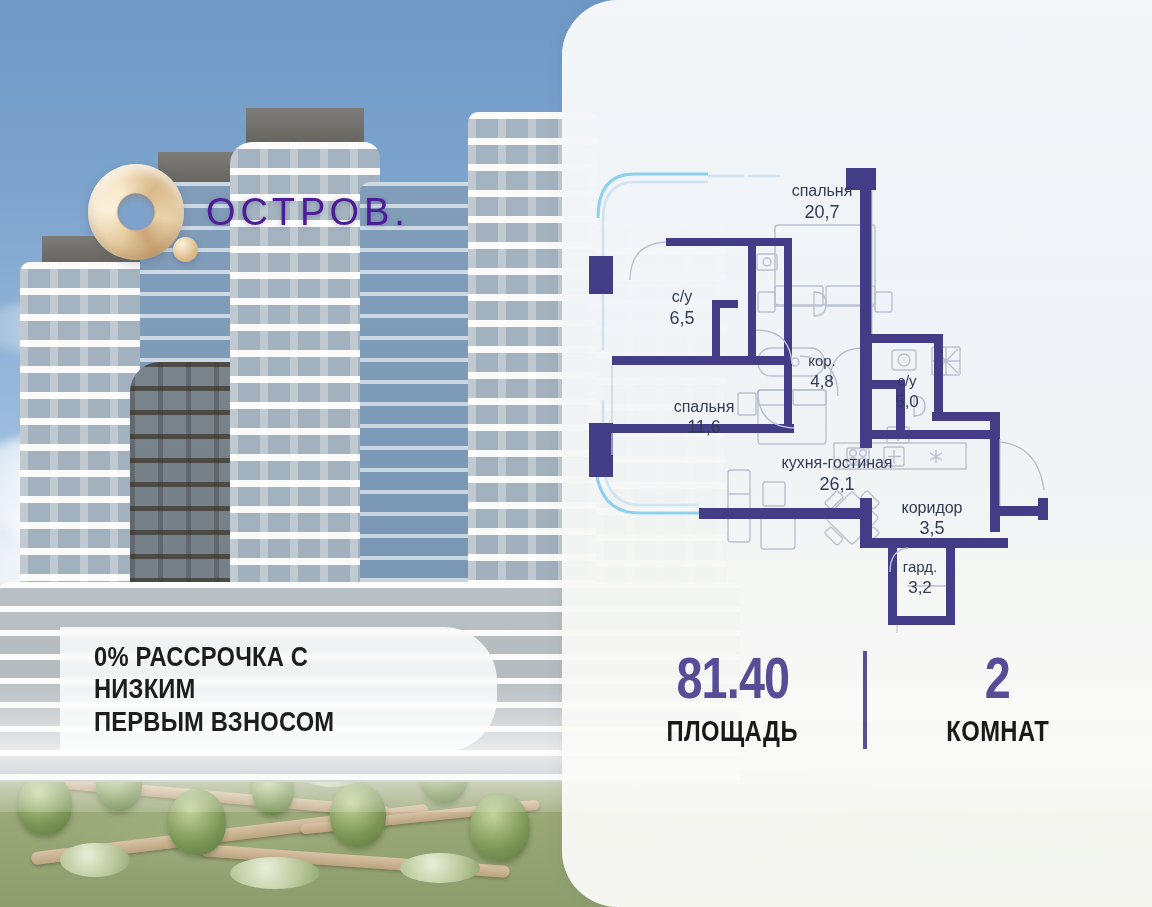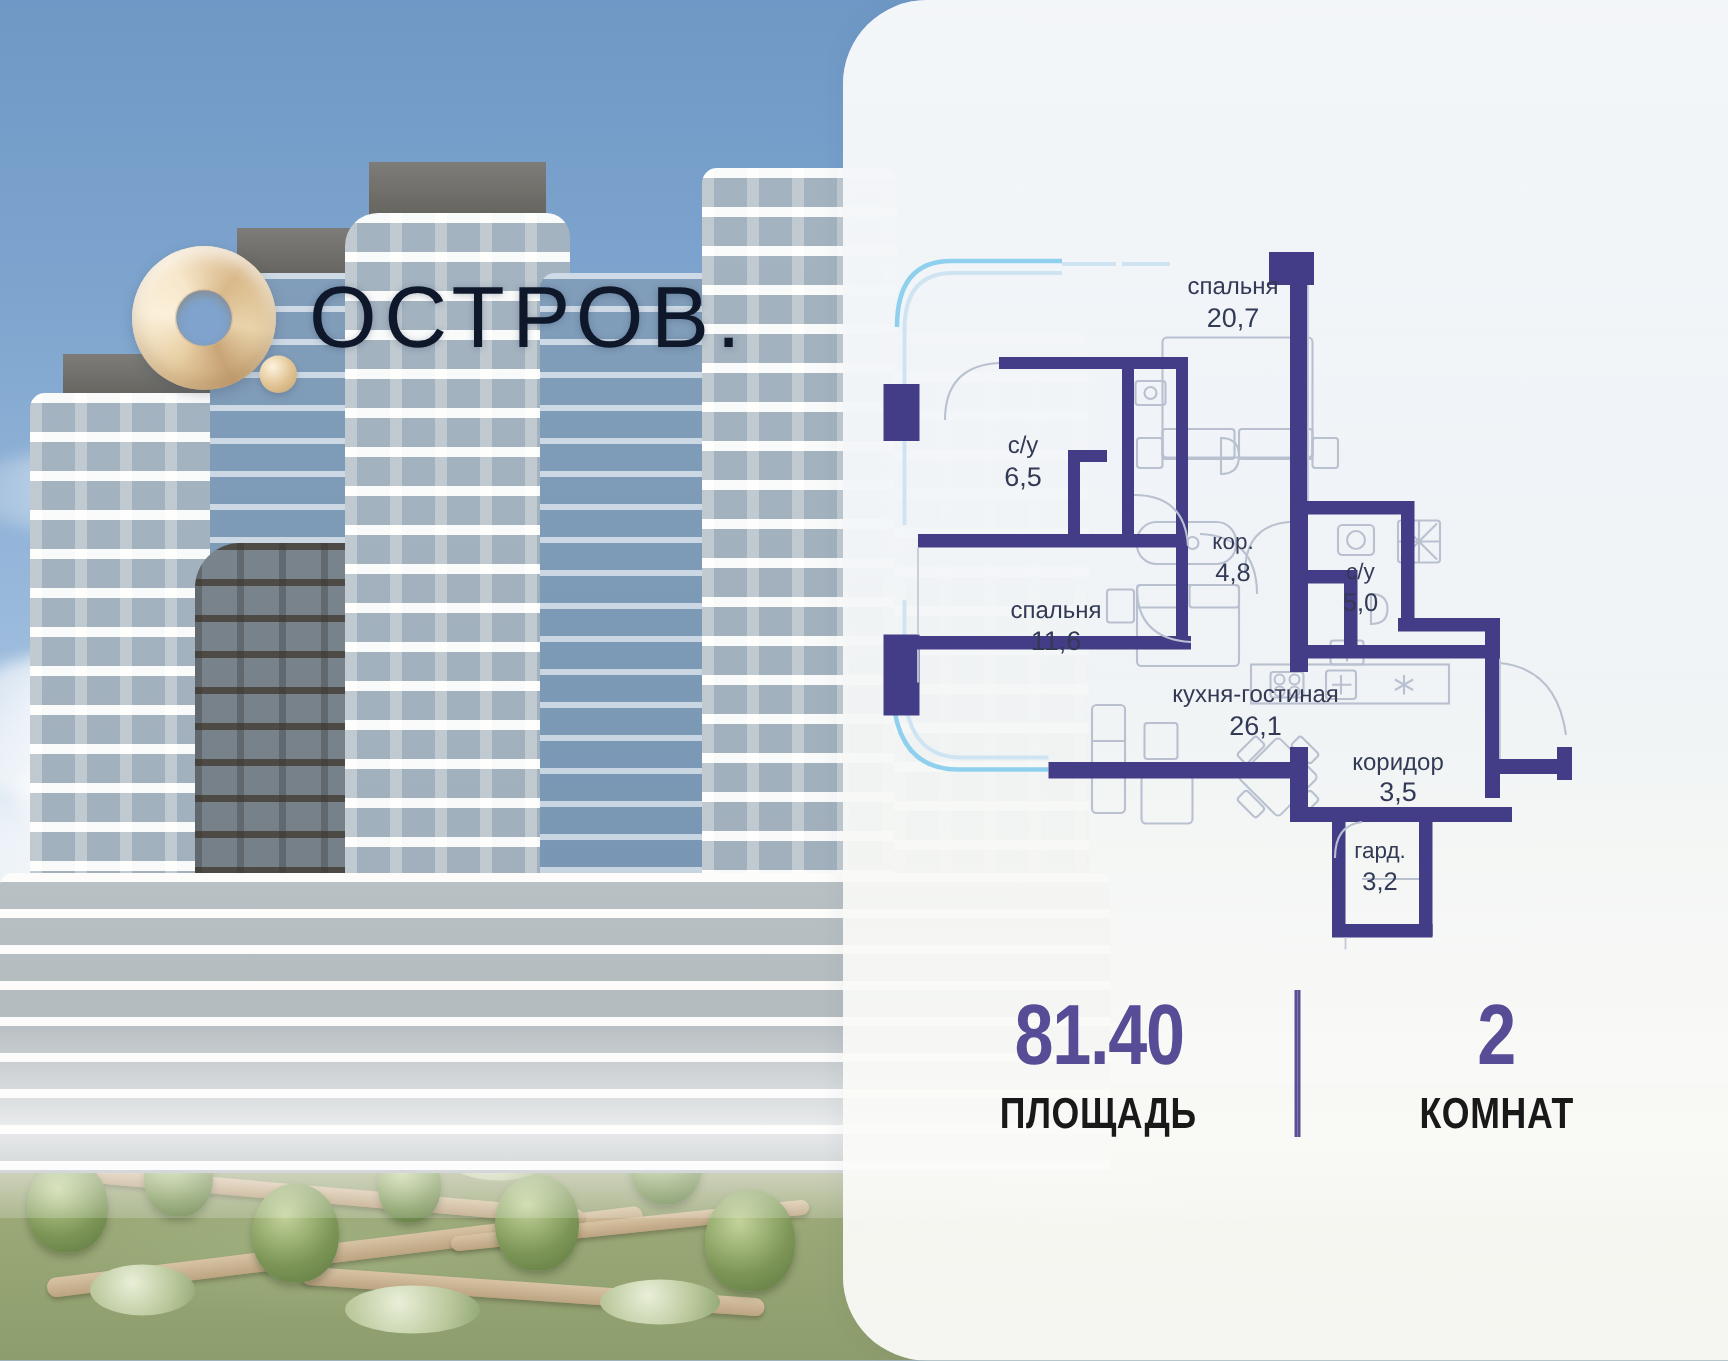--- a/index.html
+++ b/index.html
@@ -94,21 +94,21 @@
     transform: translate(-50%,-50%); border-radius: 50%;
     background: #7fa3cc;
     box-shadow: inset 0 3px 6px rgba(150,110,60,.4), 0 0 0 1px rgba(210,180,140,.5);
   }
   .torus-dot {
     position: absolute; right: -14px; bottom: -2px; width: 25px; height: 25px; border-radius: 50%;
     background: radial-gradient(circle at 35% 30%, #fdf3de, #e0c291 55%, #c5a071);
     box-shadow: 0 2px 4px rgba(60,70,95,.25);
   }
   .wordmark {
-    color: #0f172a; font-size: 58px; font-weight: 500; letter-spacing: 5px; line-height: 1;
+    color: #4c1d95; font-size: 38px; font-weight: 500; letter-spacing: 5px; line-height: 1;
     text-shadow: 0 1px 5px rgba(40,60,90,.3);
   }
 
   
   .promo {
     position: absolute; left: 60px; top: 627px; width: 437px; min-height: 103px;
     background: rgba(255,255,255,.80);
     border-radius: 0 54px 54px 0;
     display: flex; align-items: center;
     padding: 14px 40px 14px 34px;
@@ -134,21 +134,21 @@
     pointer-events: none;
   }
 
   
   .plan { position: absolute; left: 0; top: 0; width: 590px; height: 640px; text-align: right; }
   .plan svg { display: block; width: 100%; height: 100%; }
 
   
   .stats {
     position: absolute; left: 40px; right: 24px; top: 638px; height: 120px;
-    display: flex; align-items: flex-end;
+    display: flex; align-items: center;
   }
   .stat { flex: 1; display: flex; flex-direction: column; align-items: center; }
   .stat-value {
     color: #574d96; font-size: 57px; font-weight: 700; line-height: 1;
     font-family: "Liberation Sans Narrow", "Liberation Sans", sans-serif;
     transform: scaleX(.82); letter-spacing: -1px;
   }
   .stat-label {
     margin-top: 10px; color: #191919; font-size: 29px; font-weight: 700; line-height: 1;
     font-family: "Liberation Sans Narrow", "Liberation Sans", sans-serif;
@@ -227,20 +227,24 @@
 
   <div class="logo">
     <div class="torus">
       <div class="torus-ring"></div>
       <div class="torus-hole"></div>
       <div class="torus-dot"></div>
     </div>
     <div class="wordmark">ОСТРОВ.</div>
   </div>
 
+  <div class="promo">
+    <div class="promo-text">0% РАССРОЧКА С НИЗКИМ
+ПЕРВЫМ ВЗНОСОМ</div>
+  </div>
 
   <div class="panel">
     <div class="panel-wash"></div>
 
     <div class="plan">
       <svg viewBox="0 0 590 640" xmlns="http://www.w3.org/2000/svg">
         <g fill="none" stroke="#b9c0cf" stroke-width="1.4">
 
           <rect x="213" y="225" width="100" height="80" rx="3"></rect>
           <rect x="213" y="286" width="48" height="20" rx="2"></rect>

